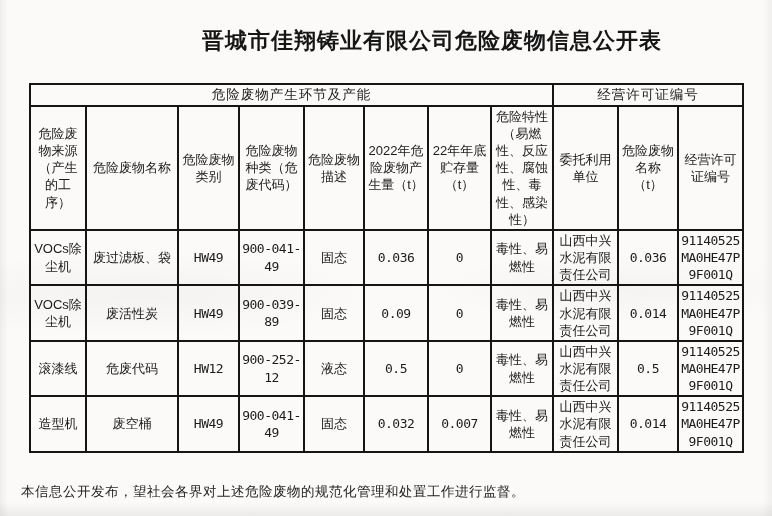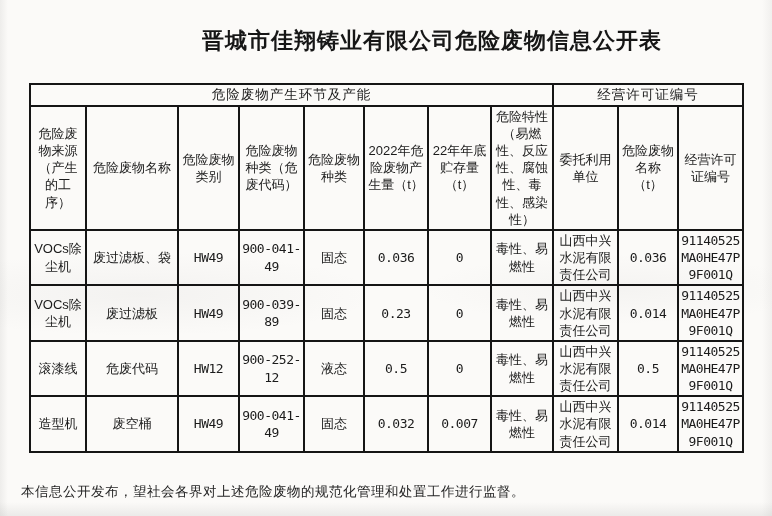--- a/index.html
+++ b/index.html
@@ -90,21 +90,21 @@
   <tbody>
       <tr class="group-row">
     <th colspan="8">危险废物产生环节及产能</th>
     <th colspan="3">经营许可证编号</th>
   </tr>
   <tr class="header-row">
     <th>危险废物来源（产生的工序）</th>
     <th>危险废物名称</th>
     <th>危险废物类别</th>
     <th>危险废物种类（危废代码）</th>
-    <th>危险废物种类</th>
+    <th>危险废物描述</th>
     <th>2022年危险废物产生量（t）</th>
     <th>22年年底贮存量（t）</th>
     <th>危险特性（易燃性、反应性、腐蚀性、毒性、感染性）</th>
     <th>委托利用单位</th>
     <th>危险废物名称（t）</th>
     <th>经营许可证编号</th>
   </tr>
   <tr class="data-row">
     <td>VOCs除尘机</td>
     <td>废过滤板、袋</td>
@@ -113,25 +113,25 @@
     <td>固态</td>
     <td class="mono">0.036</td>
     <td class="mono">0</td>
     <td>毒性、易燃性</td>
     <td>山西中兴水泥有限责任公司</td>
     <td class="mono">0.036</td>
     <td class="mono license">91140525MA0HE47P9F001Q</td>
   </tr>
   <tr class="data-row">
     <td>VOCs除尘机</td>
-    <td>废过滤板</td>
+    <td>废活性炭</td>
     <td class="mono">HW49</td>
     <td class="mono">900-039-89</td>
     <td>固态</td>
-    <td class="mono">0.23</td>
+    <td class="mono">0.09</td>
     <td class="mono">0</td>
     <td>毒性、易燃性</td>
     <td>山西中兴水泥有限责任公司</td>
     <td class="mono">0.014</td>
     <td class="mono license">91140525MA0HE47P9F001Q</td>
   </tr>
   <tr class="data-row">
     <td>滚漆线</td>
     <td>危废代码</td>
     <td class="mono">HW12</td>

